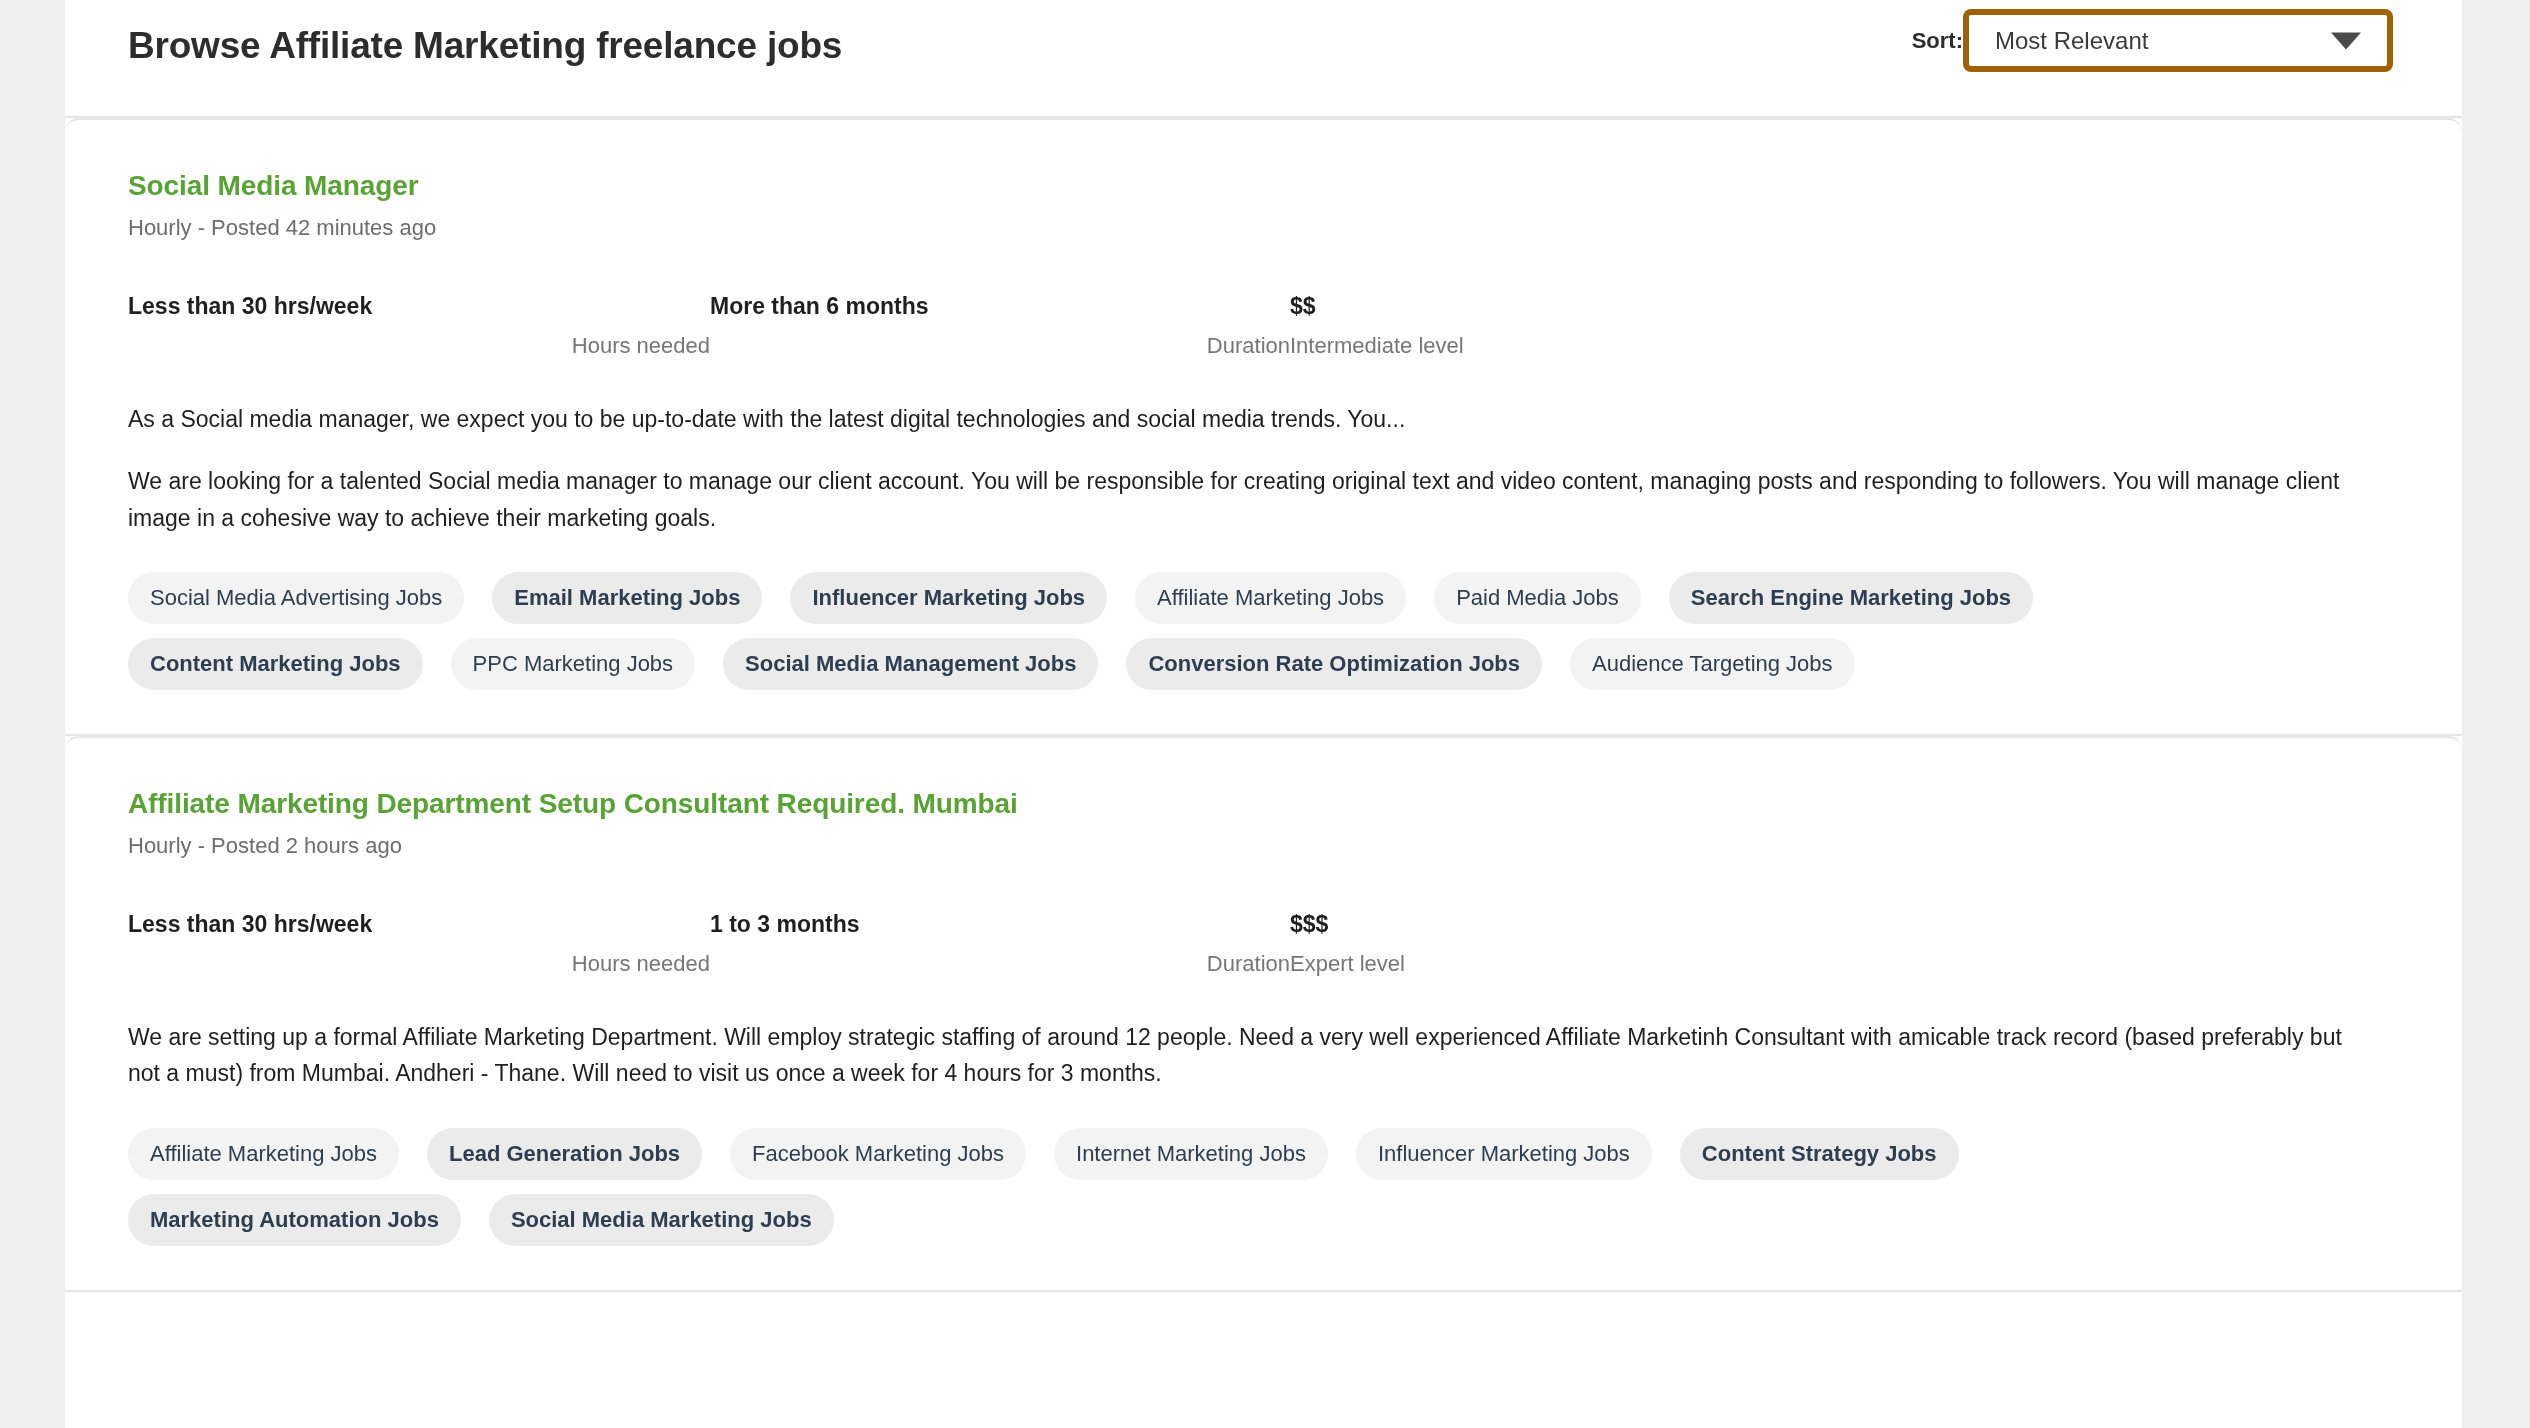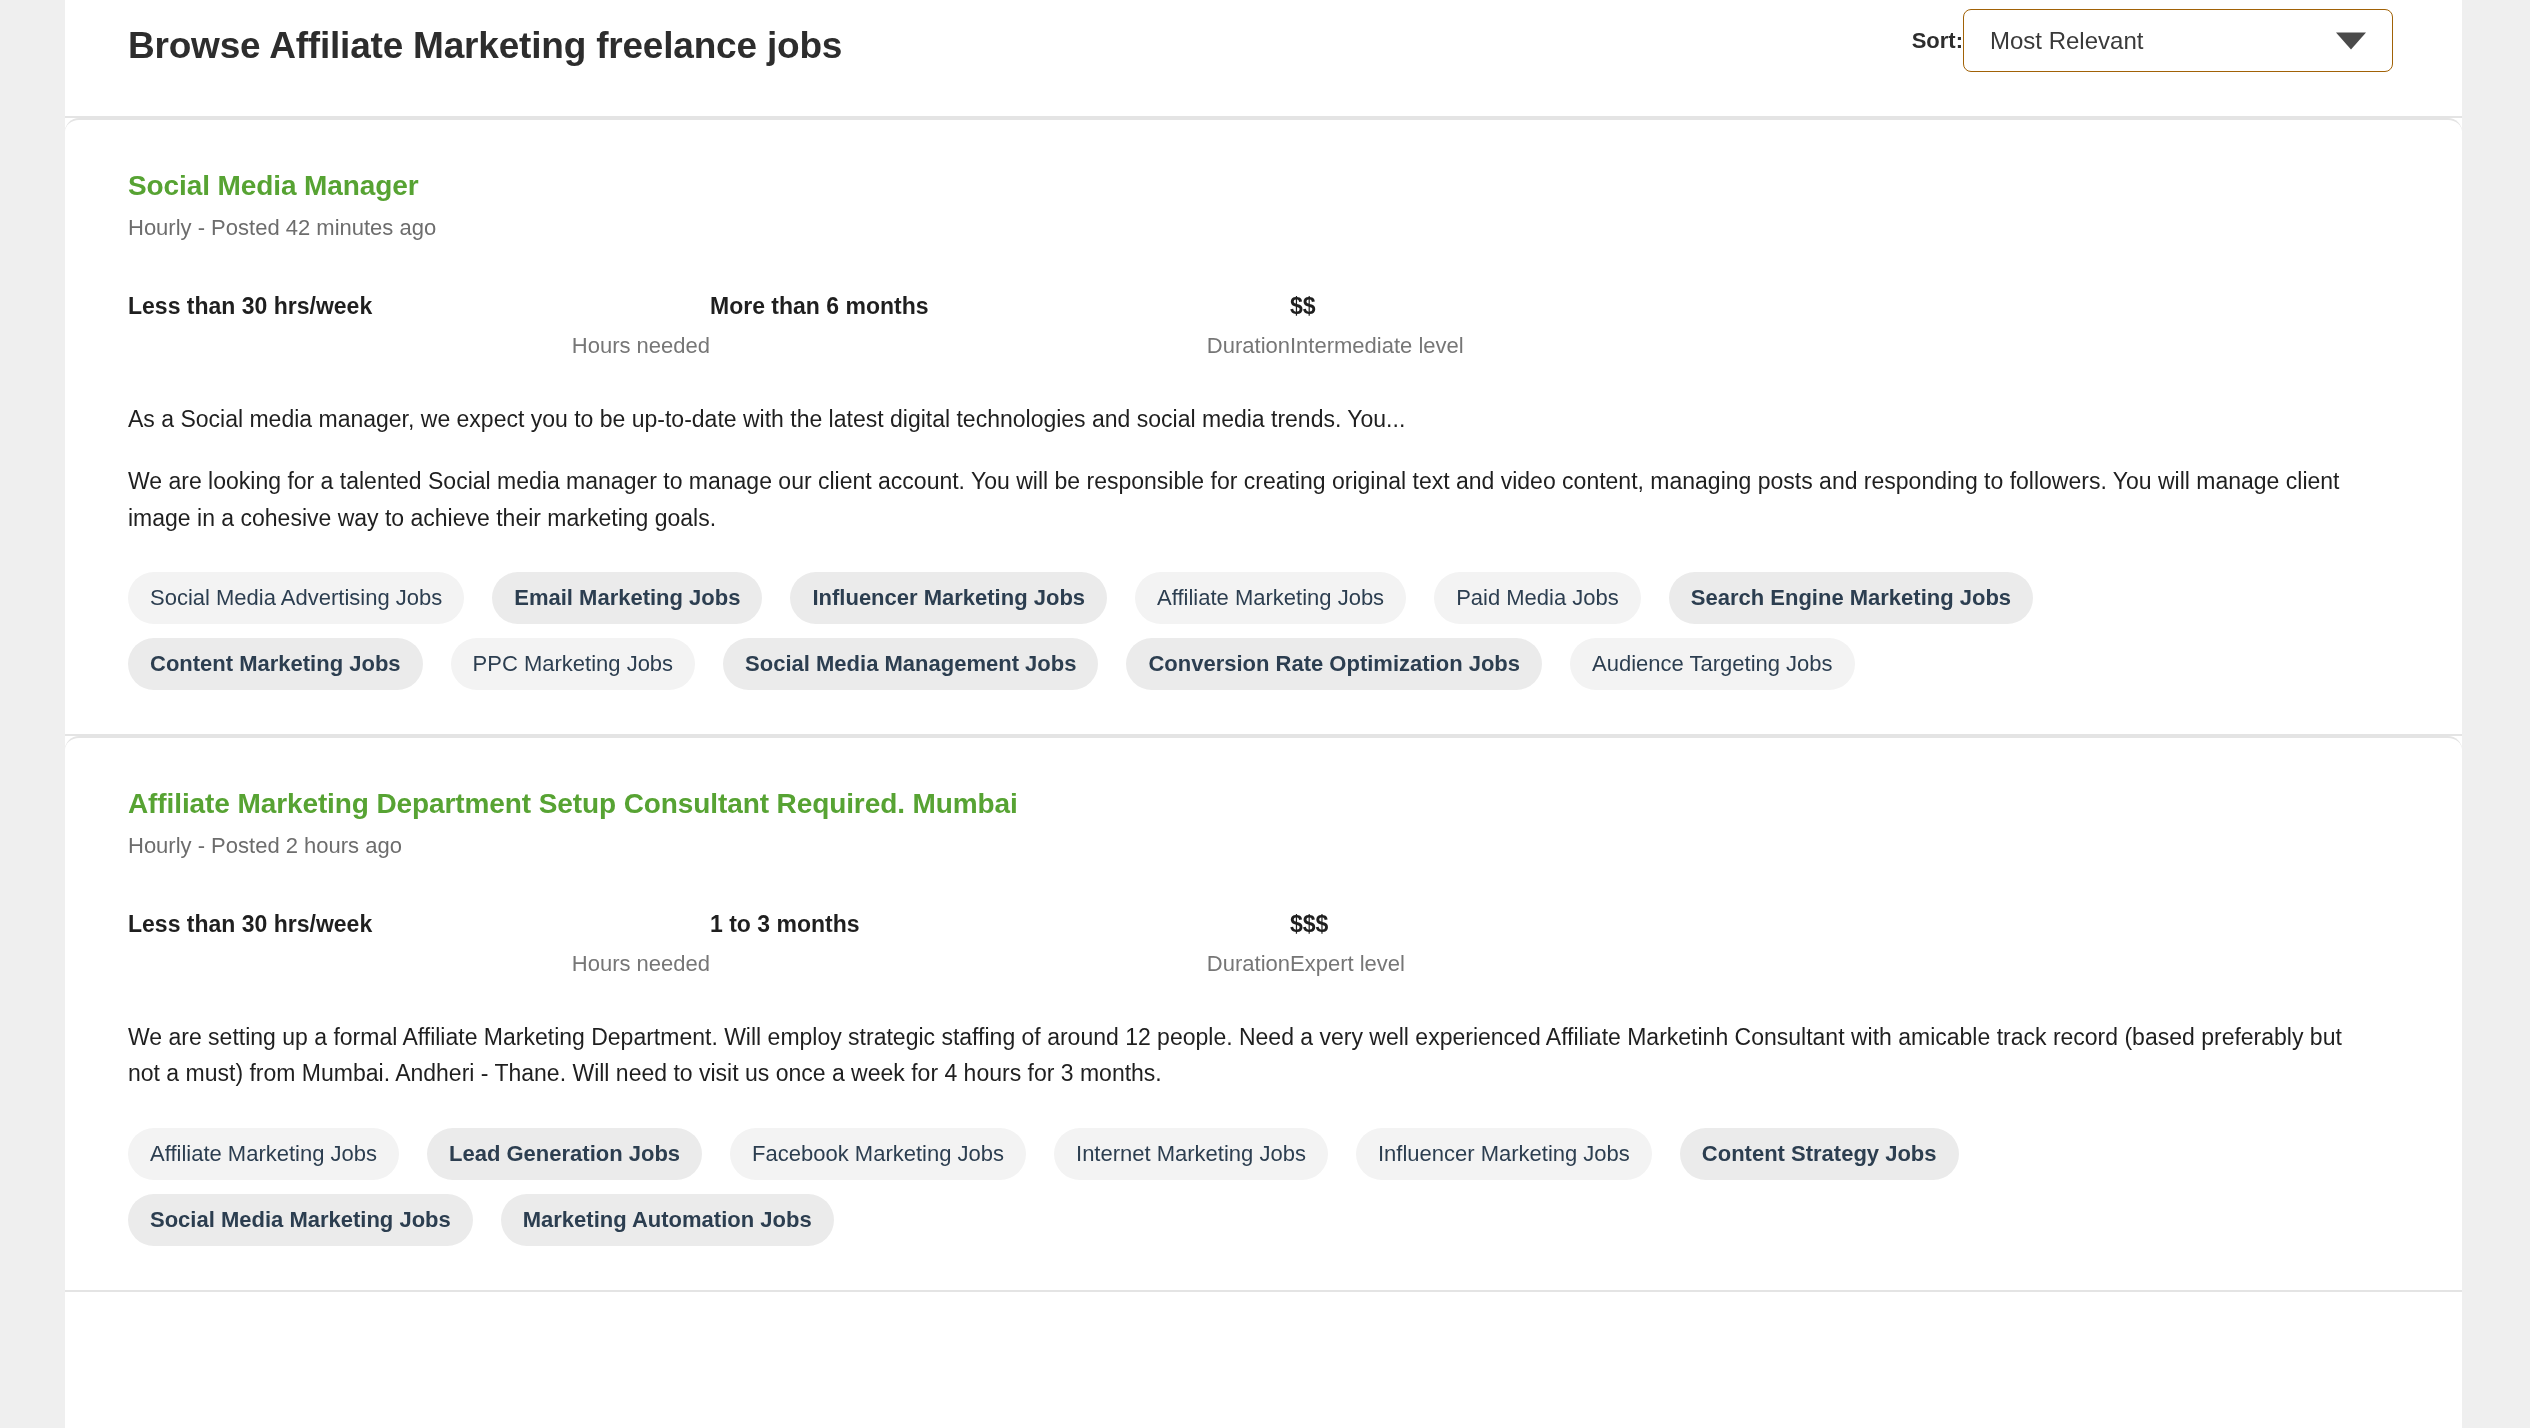--- a/index.html
+++ b/index.html
@@ -58,21 +58,21 @@
   }
   .sort-label {
     font-size: 22px;
     font-weight: bold;
     color: #2d2d2d;
   }
   .sort-select {
     position: relative;
     width: 430px;
     height: 63px;
-    border: 1px solid #a16207;
+    border: 6px solid #a16207;
     border-radius: 8px;
     background: #ffffff;
     display: flex;
     align-items: center;
     box-sizing: border-box;
   }
   .sort-value {
     font-size: 24px;
     color: #3a3a3a;
     padding-left: 26px;
@@ -253,20 +253,20 @@
           </div><div class="tag-rows">
             <div class="tag-row">
               <a class="tag-pill" href="#">Affiliate Marketing Jobs</a>
               <a class="tag-pill alt" href="#">Lead Generation Jobs</a>
               <a class="tag-pill" href="#">Facebook Marketing Jobs</a>
               <a class="tag-pill" href="#">Internet Marketing Jobs</a>
               <a class="tag-pill" href="#">Influencer Marketing Jobs</a>
               <a class="tag-pill alt" href="#">Content Strategy Jobs</a>
             </div>
             <div class="tag-row">
+              <a class="tag-pill alt" href="#">Marketing Automation Jobs</a>
               <a class="tag-pill alt" href="#">Social Media Marketing Jobs</a>
-              <a class="tag-pill alt" href="#">Marketing Automation Jobs</a>
             </div>
           </div></div>
       </div>
 
   </div>
 </div>
 
 </body></html>

